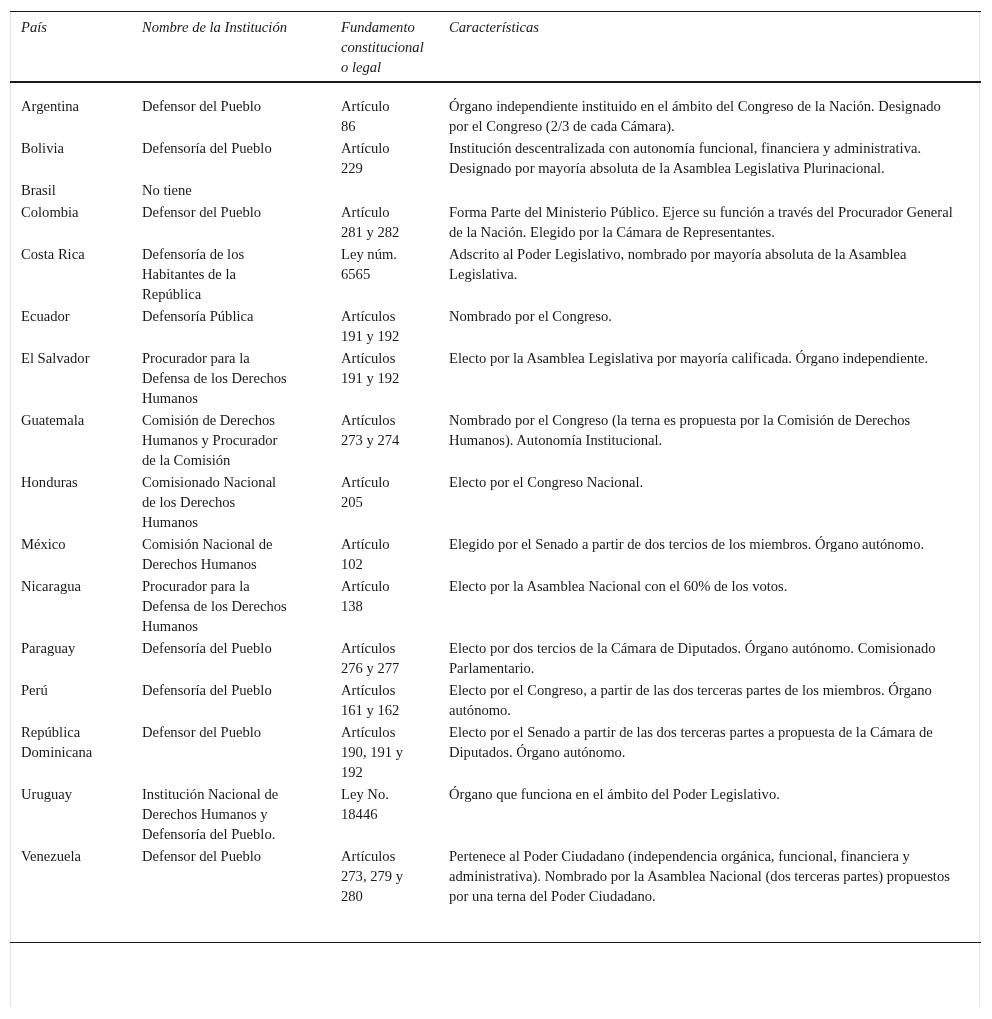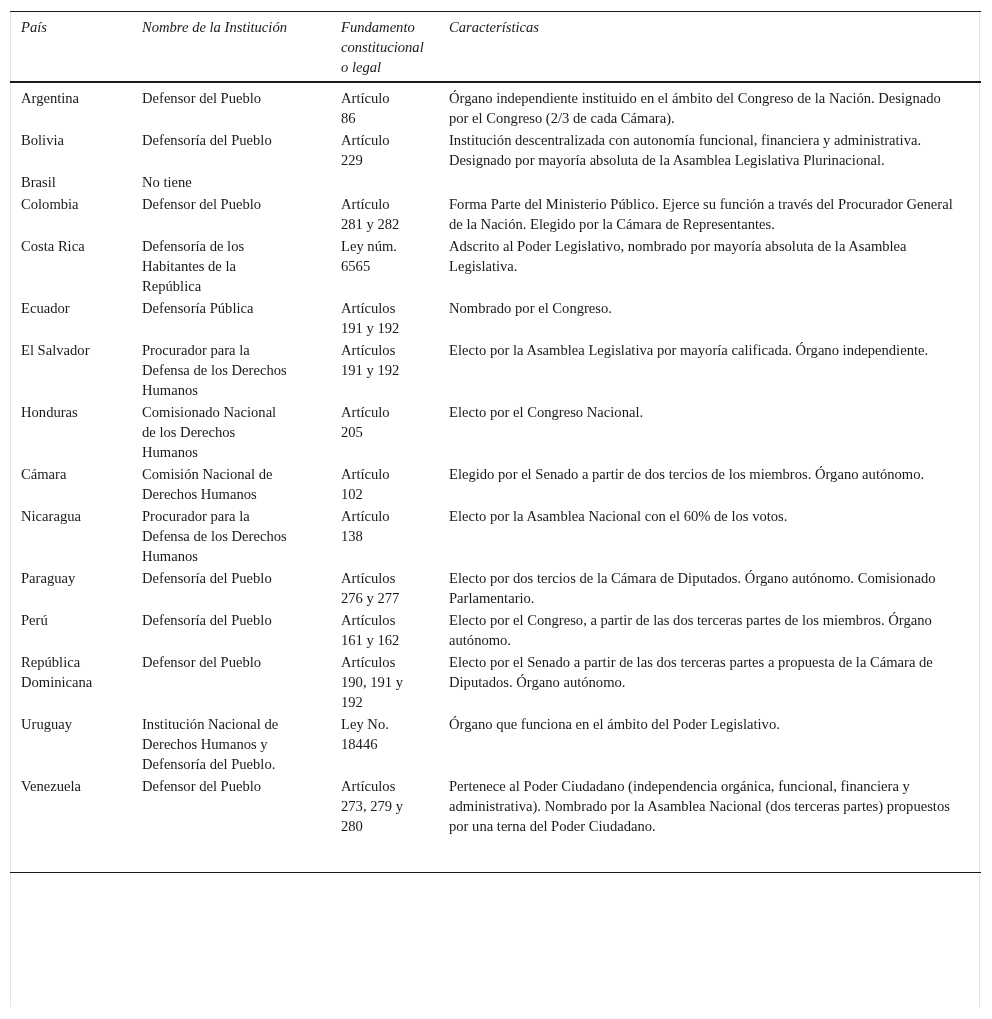--- a/index.html
+++ b/index.html
@@ -12,21 +12,21 @@
   thead tr { border-top: 1px solid #1a1a1a; border-bottom: 2px solid #1a1a1a; }
   th { font-weight: normal; font-style: italic; text-align: left; vertical-align: top;
        padding: 5px 0 4px 0; }
   td { vertical-align: top; padding: 1px 0 1px 0; }
   col.c1 { width: 132px; }
   col.c2 { width: 199px; }
   col.c3 { width: 108px; }
   col.c4 { width: 532px; }
   th:first-child, td:first-child { padding-left: 11px; }
   th:last-child, td:last-child { padding-right: 24px; }
-  tbody tr:first-child td { padding-top: 5px; }
+  tbody tr:first-child td { padding-top: 13px; }
   tbody tr:last-child td { padding-bottom: 36px; }
   tbody { border-bottom: 1px solid #1a1a1a; }
   .cell { white-space: pre-line; }
 </style>
 </head>
 <body>
 
 <div class="frame"></div>
 
 <table>
@@ -93,30 +93,39 @@
       <tr>
         <td class="cell">El Salvador</td>
         <td class="cell">Procurador para la
 Defensa de los Derechos
 Humanos</td>
         <td class="cell">Artículos
 191 y 192</td>
         <td class="cell">Electo por la Asamblea Legislativa por mayoría calificada. Órgano independiente.</td>
       </tr>
       <tr>
+        <td class="cell">Guatemala</td>
+        <td class="cell">Comisión de Derechos
+Humanos y Procurador
+de la Comisión</td>
+        <td class="cell">Artículos
+273 y 274</td>
+        <td class="cell">Nombrado por el Congreso (la terna es propuesta por la Comisión de Derechos Humanos). Autonomía Institucional.</td>
+      </tr>
+      <tr>
         <td class="cell">Honduras</td>
         <td class="cell">Comisionado Nacional
 de los Derechos
 Humanos</td>
         <td class="cell">Artículo
 205</td>
         <td class="cell">Electo por el Congreso Nacional.</td>
       </tr>
       <tr>
-        <td class="cell">Cámara</td>
+        <td class="cell">México</td>
         <td class="cell">Comisión Nacional de
 Derechos Humanos</td>
         <td class="cell">Artículo
 102</td>
         <td class="cell">Elegido por el Senado a partir de dos tercios de los miembros. Órgano autónomo.</td>
       </tr>
       <tr>
         <td class="cell">Nicaragua</td>
         <td class="cell">Procurador para la
 Defensa de los Derechos

